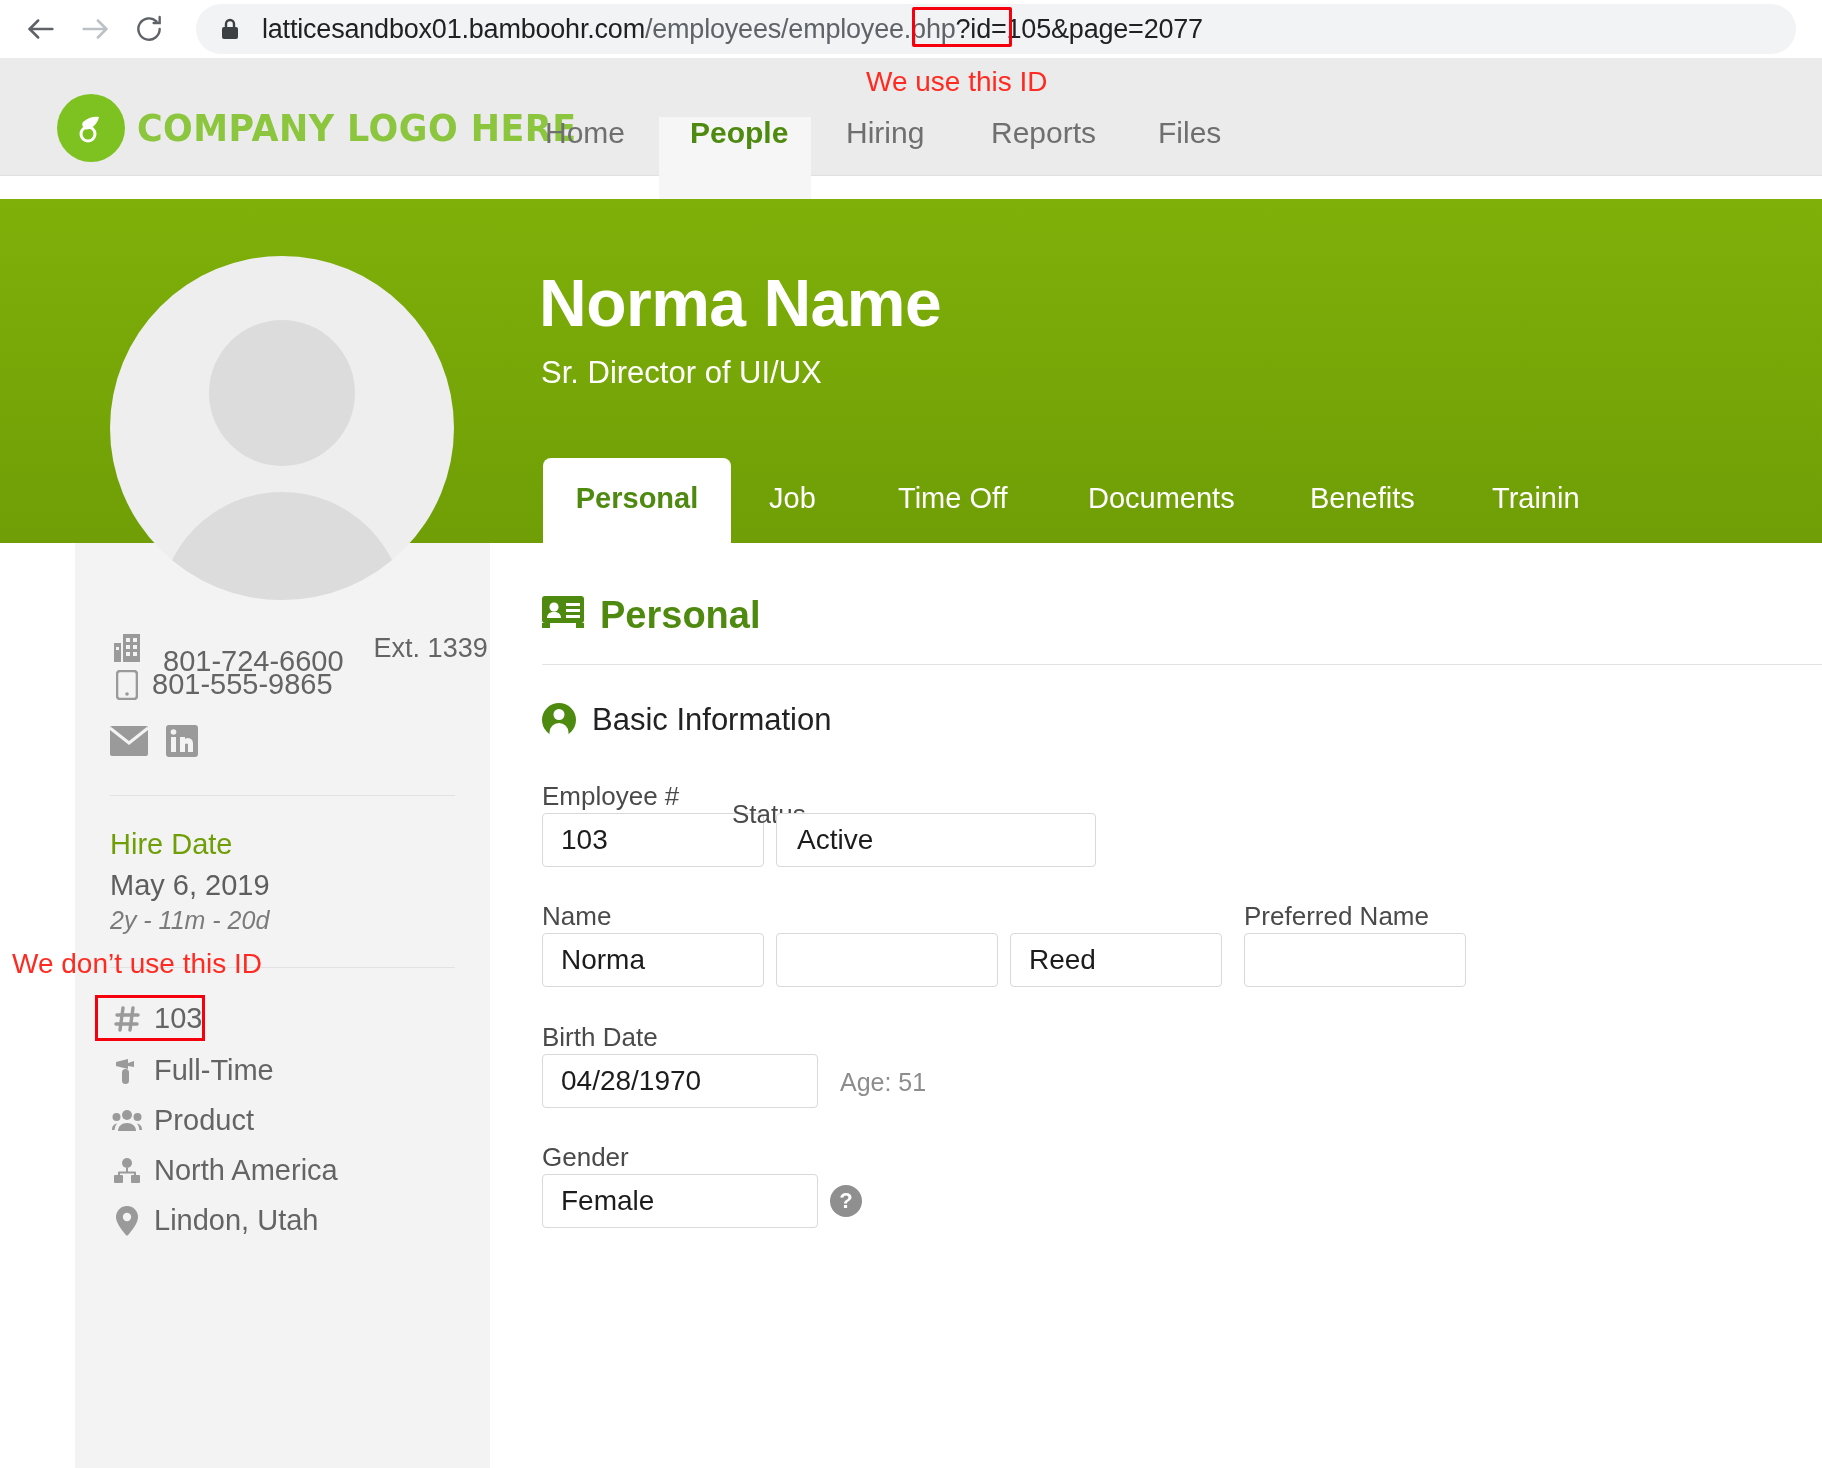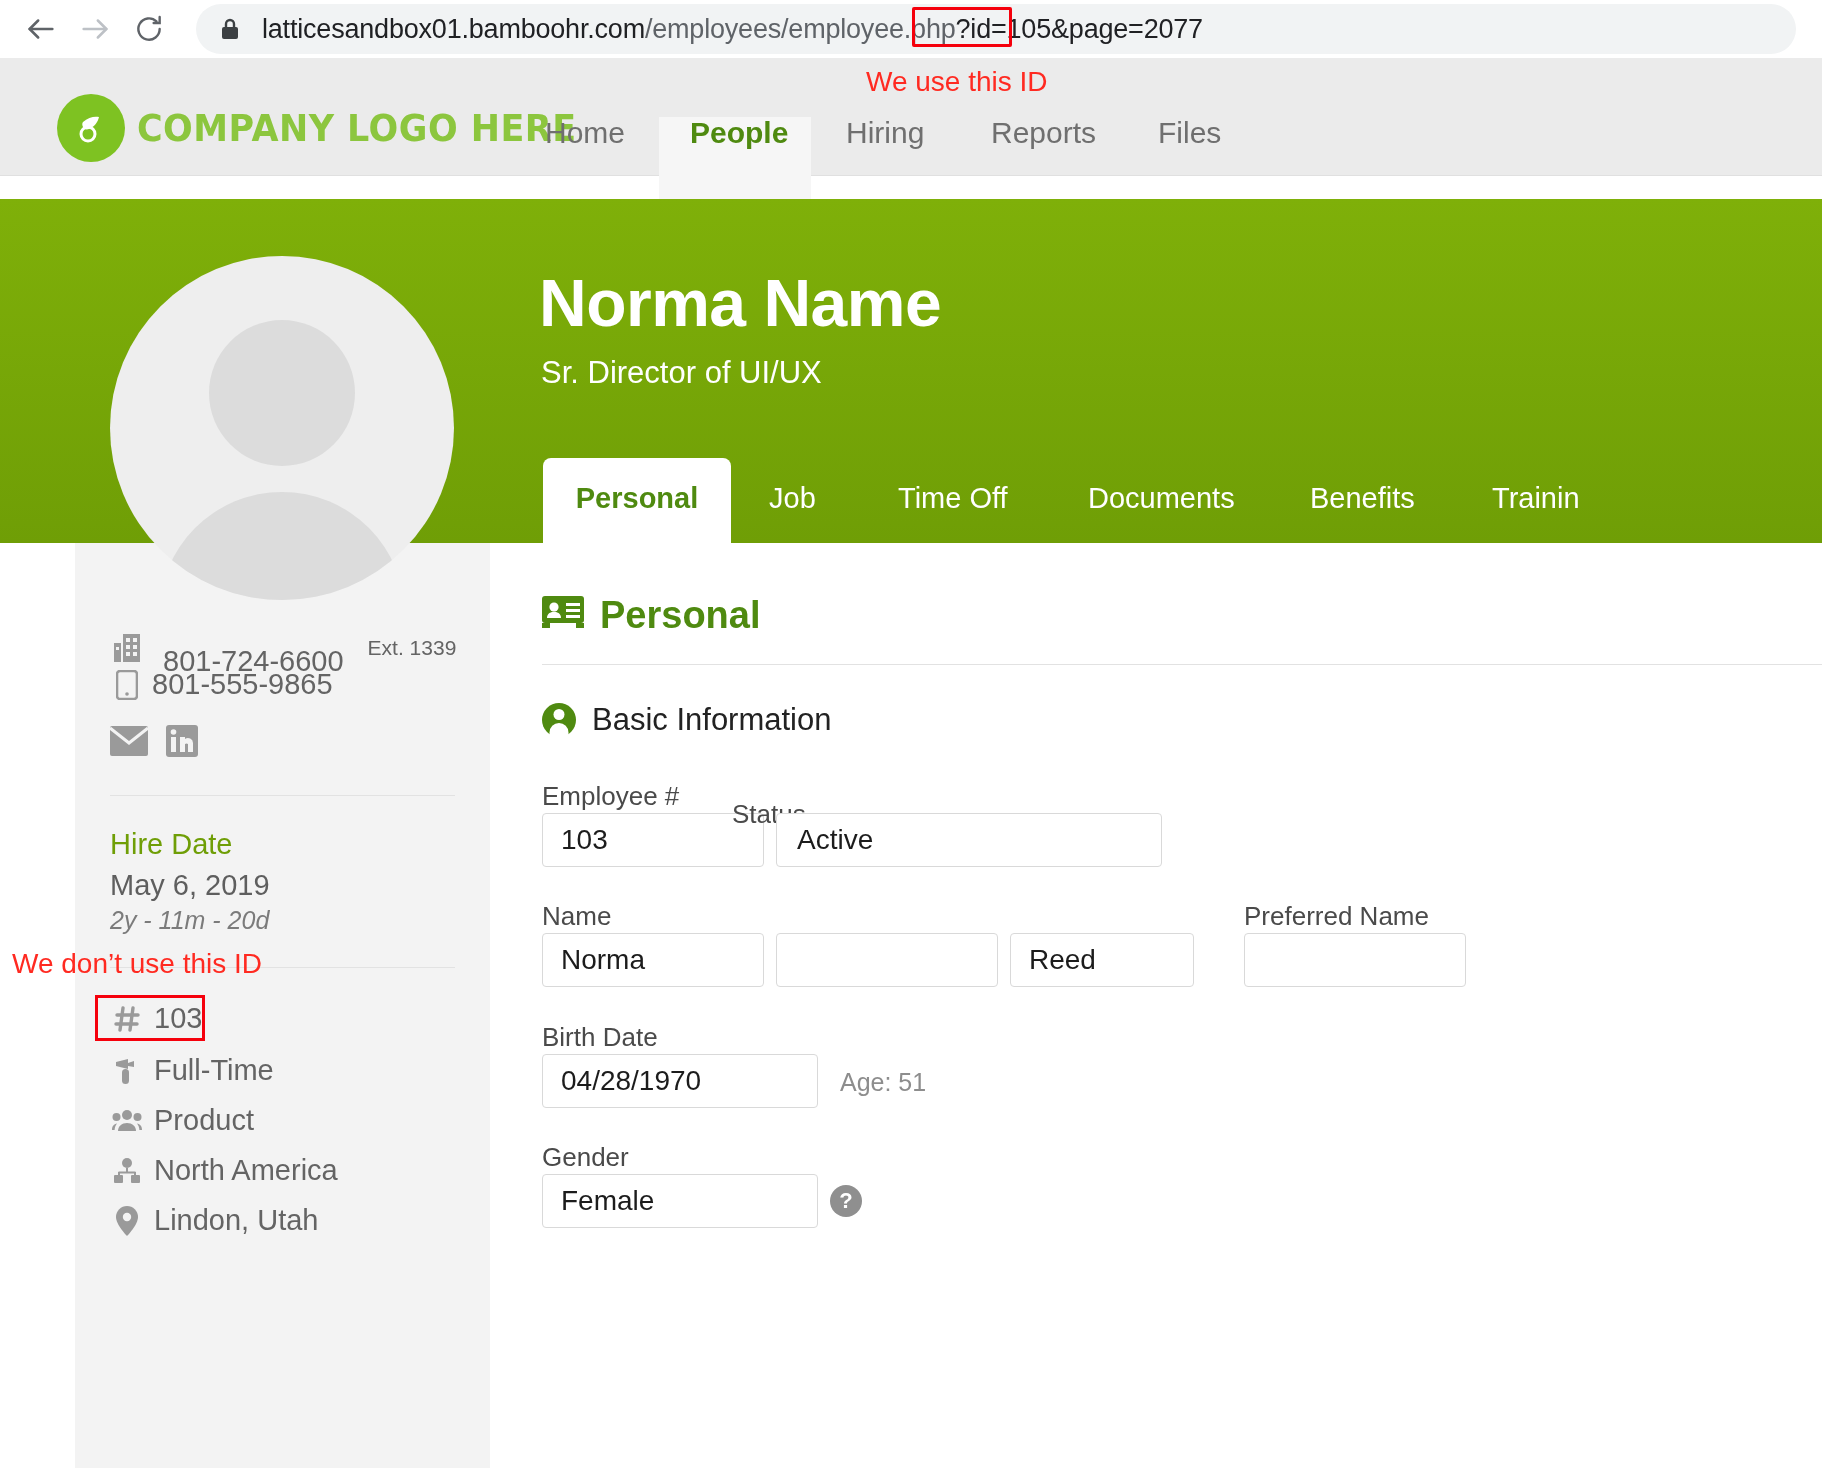--- a/index.html
+++ b/index.html
@@ -293,21 +293,21 @@
       <rect x="12" y="4" width="4" height="4" fill="#f3f3f3"></rect>
       <rect x="19" y="4" width="4" height="4" fill="#f3f3f3"></rect>
       <rect x="12" y="11" width="4" height="4" fill="#f3f3f3"></rect>
       <rect x="19" y="11" width="4" height="4" fill="#f3f3f3"></rect>
       <rect x="12" y="18" width="4" height="4" fill="#f3f3f3"></rect>
       <rect x="19" y="18" width="4" height="4" fill="#f3f3f3"></rect>
       <rect x="2" y="13" width="3" height="3" fill="#f3f3f3"></rect>
     </svg>
   </span>
   <span style="margin-left:19px;margin-top:27px;">801-724-6600</span>
-  <span style="margin-left:24px; font-size:21px;">Ext. 1339</span>
+  <span style="margin-left:30px; font-size:27px;">Ext. 1339</span>
 </div>
 
 <div class="side-row" style="left:110px; top:668px;">
   <span class="side-ic">
     <svg width="22" height="30" viewBox="0 0 22 30">
       <rect x="1" y="1" width="20" height="28" rx="3" fill="none" stroke="#9a9a9a" stroke-width="2.6"></rect>
       <circle cx="11" cy="24" r="1.8" fill="#9a9a9a"></circle>
     </svg>
   </span>
   <span style="margin-left:8px;">801-555-9865</span>
@@ -420,26 +420,26 @@
 <div class="sec-rule"></div>
 
 <div class="sub-head">
   <span class="circle-icon"></span>
   <span>Basic Information</span>
 </div>
 
 <div class="fld-label" style="left:542px; top:781px;">Employee #</div>
 <div class="fld-box" style="left:542px; top:813px; width:222px;">103</div>
 <div class="fld-label" style="left:732px; top:781px;margin-top:18px;">Status</div>
-<div class="fld-box" style="left:776px; top:813px; width:386px;padding-left:20px;">Active</div>
+<div class="fld-box" style="left:776px; top:813px; width:320px;padding-left:20px;">Active</div>
 
 <div class="fld-label" style="left:542px; top:901px;">Name</div>
 <div class="fld-box" style="left:542px; top:933px; width:222px;">Norma</div>
 <div class="fld-box" style="left:776px; top:933px; width:222px;"></div>
-<div class="fld-box" style="left:1010px; top:933px; width:184px;">Reed</div>
+<div class="fld-box" style="left:1010px; top:933px; width:212px;">Reed</div>
 <div class="fld-label" style="left:1244px; top:901px;">Preferred Name</div>
 <div class="fld-box" style="left:1244px; top:933px; width:222px;"></div>
 
 <div class="fld-label" style="left:542px; top:1022px;">Birth Date</div>
 <div class="fld-box" style="left:542px; top:1054px; width:276px;">04/28/1970</div>
 <div class="aux-text" style="left:840px; top:1068px;">Age: 51</div>
 
 <div class="fld-label" style="left:542px; top:1142px;">Gender</div>
 <div class="fld-box" style="left:542px; top:1174px; width:276px;">Female</div>
 <div class="help-dot" style="left:830px; top:1185px;">?</div>

